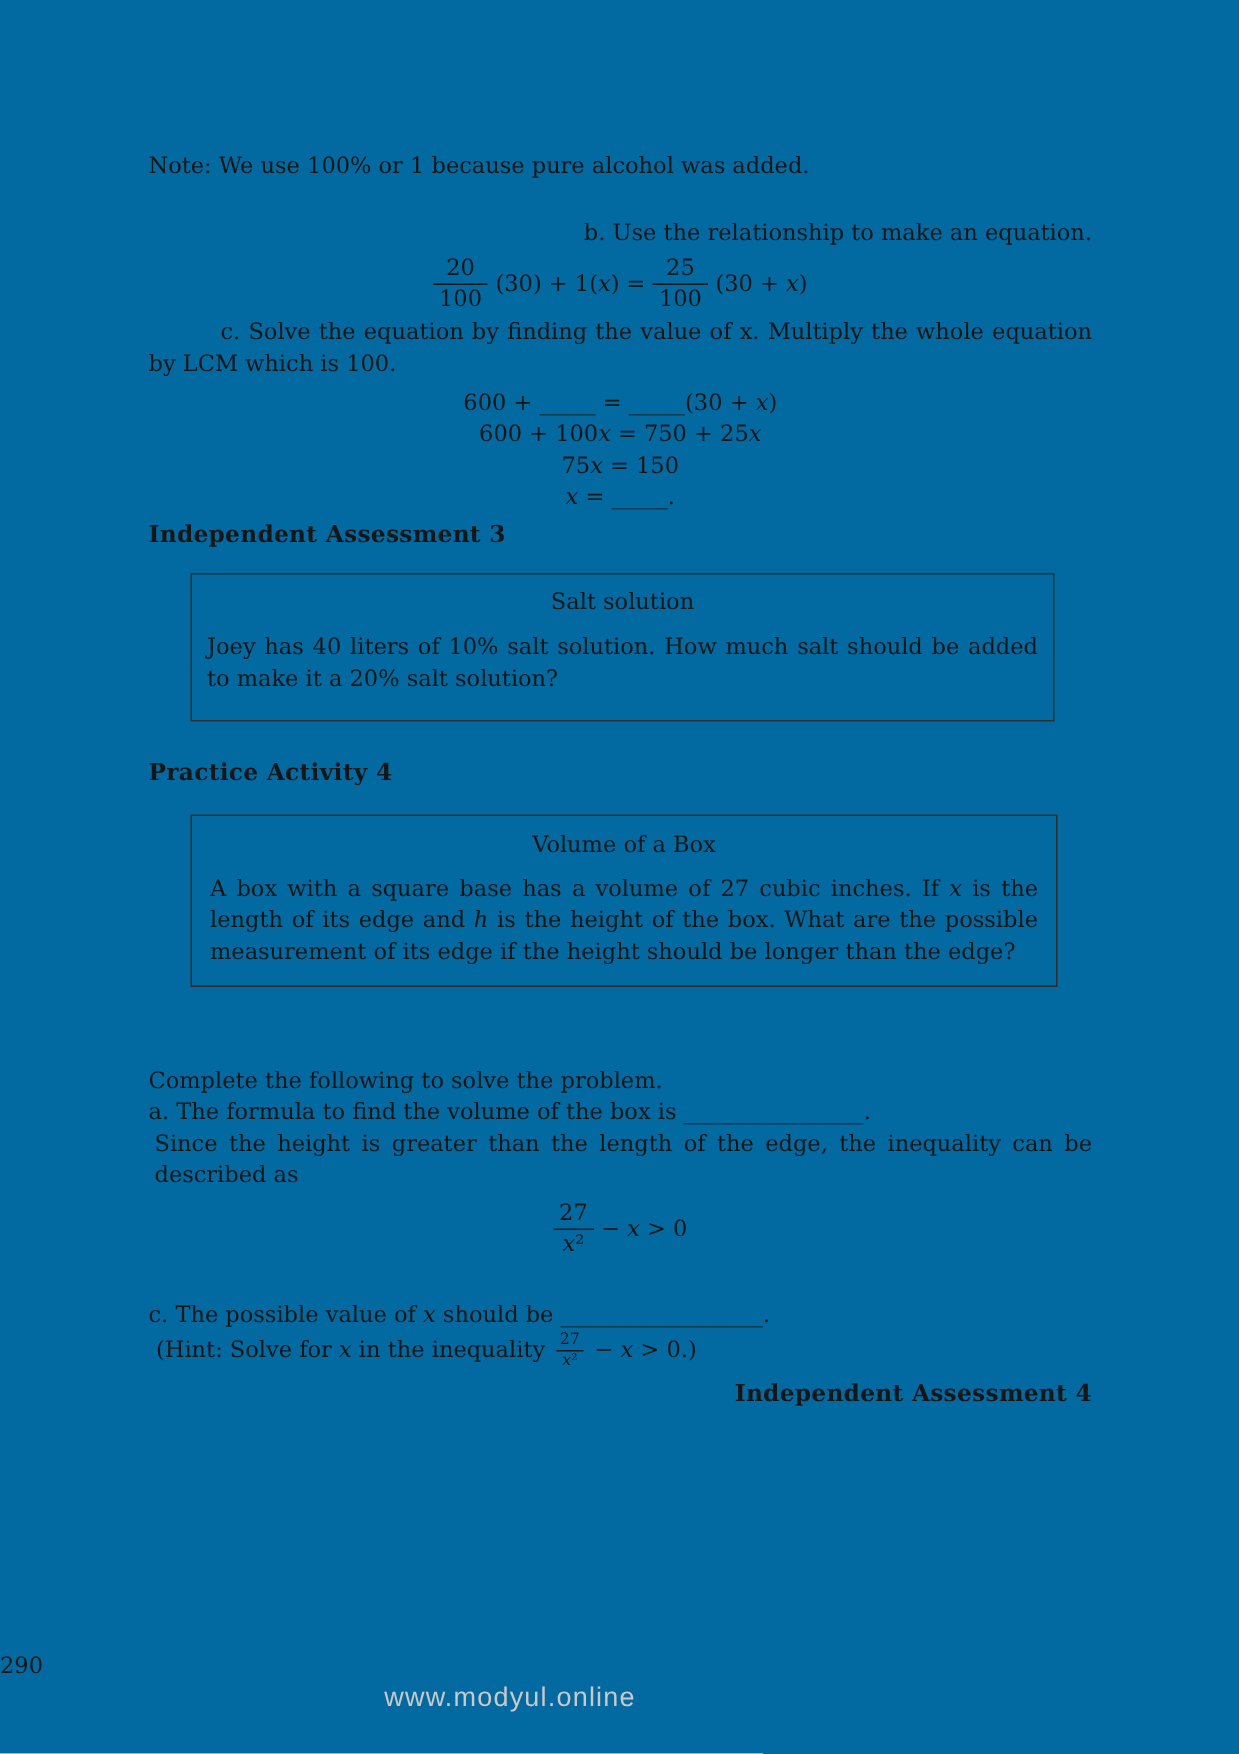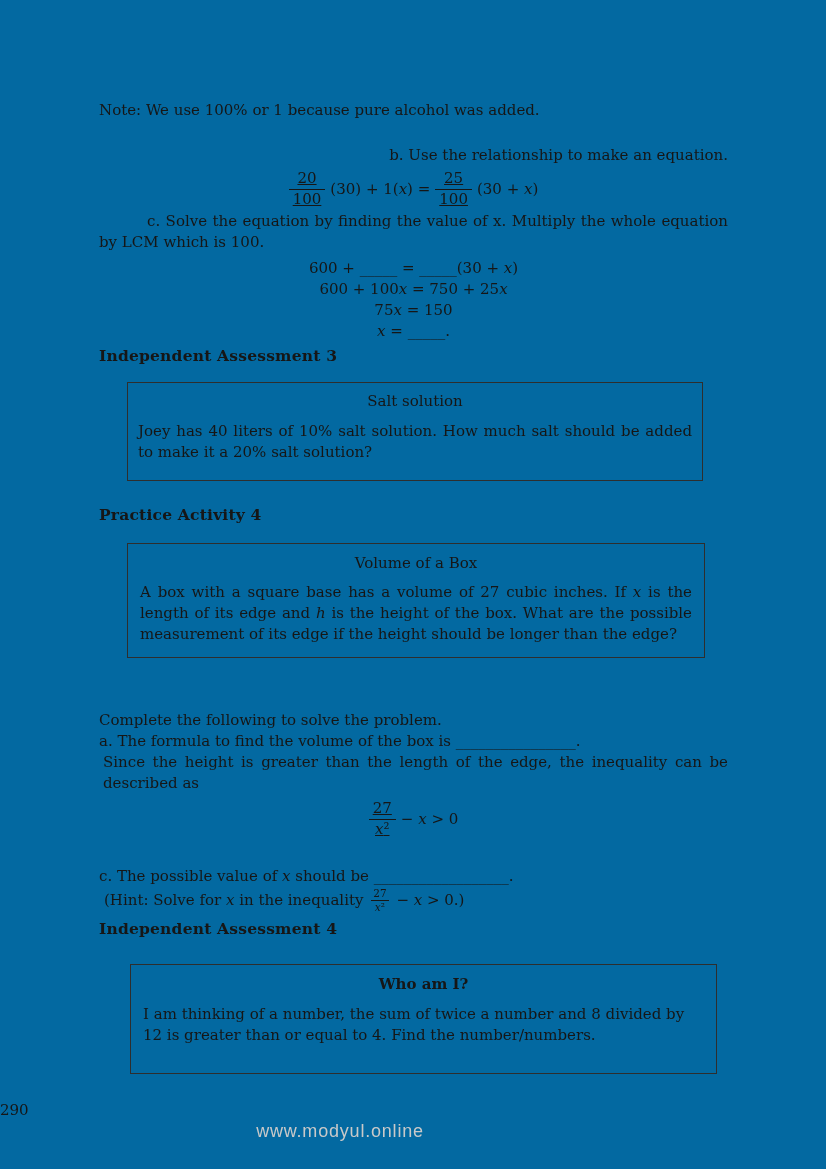--- a/index.html
+++ b/index.html
@@ -32,21 +32,20 @@
     justify-content: center;
     align-items: center;
     gap: 5px;
   }
   .frac {
     display: inline-flex;
     flex-direction: column;
     text-align: center;
     vertical-align: middle;
     line-height: 19px;
-    text-decoration: underline;
   }
   .frac .num { border-bottom: 1.3px solid #161616; padding: 0 4px 1px; }
   .frac .den { padding: 0 4px; }
   .frac-small {
     display: inline-flex;
     flex-direction: column;
     text-align: center;
     vertical-align: middle;
     font-size: 10.5px;
     line-height: 12px;
@@ -160,24 +159,20 @@
 
     <div style="padding-left: 5px; margin-top: 1px;">
       <span>(Hint: Solve for <i>x</i> in the inequality</span>
       <span class="frac-small">
         <span class="num">27</span>
         <span class="den"><i>x</i>²</span>
       </span>
       <span>− <i>x</i> &gt; 0.)</span>
     </div>
 
-    <div class="bold-heading" style="margin-top: 4px;">Independent Assessment 4</div>
+    <div class="bold-heading" style="margin-top: 4px; text-align: right;">Independent Assessment 4</div>
 
-    <div id="box-who" class="pbox">
-      <div class="pbox-title bold">Who am I?</div>
-      <div class="pbox-body">I am thinking of a number, the sum of twice a number and 8 divided by 12 is greater than or equal to 4. Find the number/numbers.</div>
-    </div>
 
   </div>
 
   <div id="footer-pagenum">290</div>
   <div id="footer-watermark">www.modyul.online</div>
 </div>
 
 </body></html>

